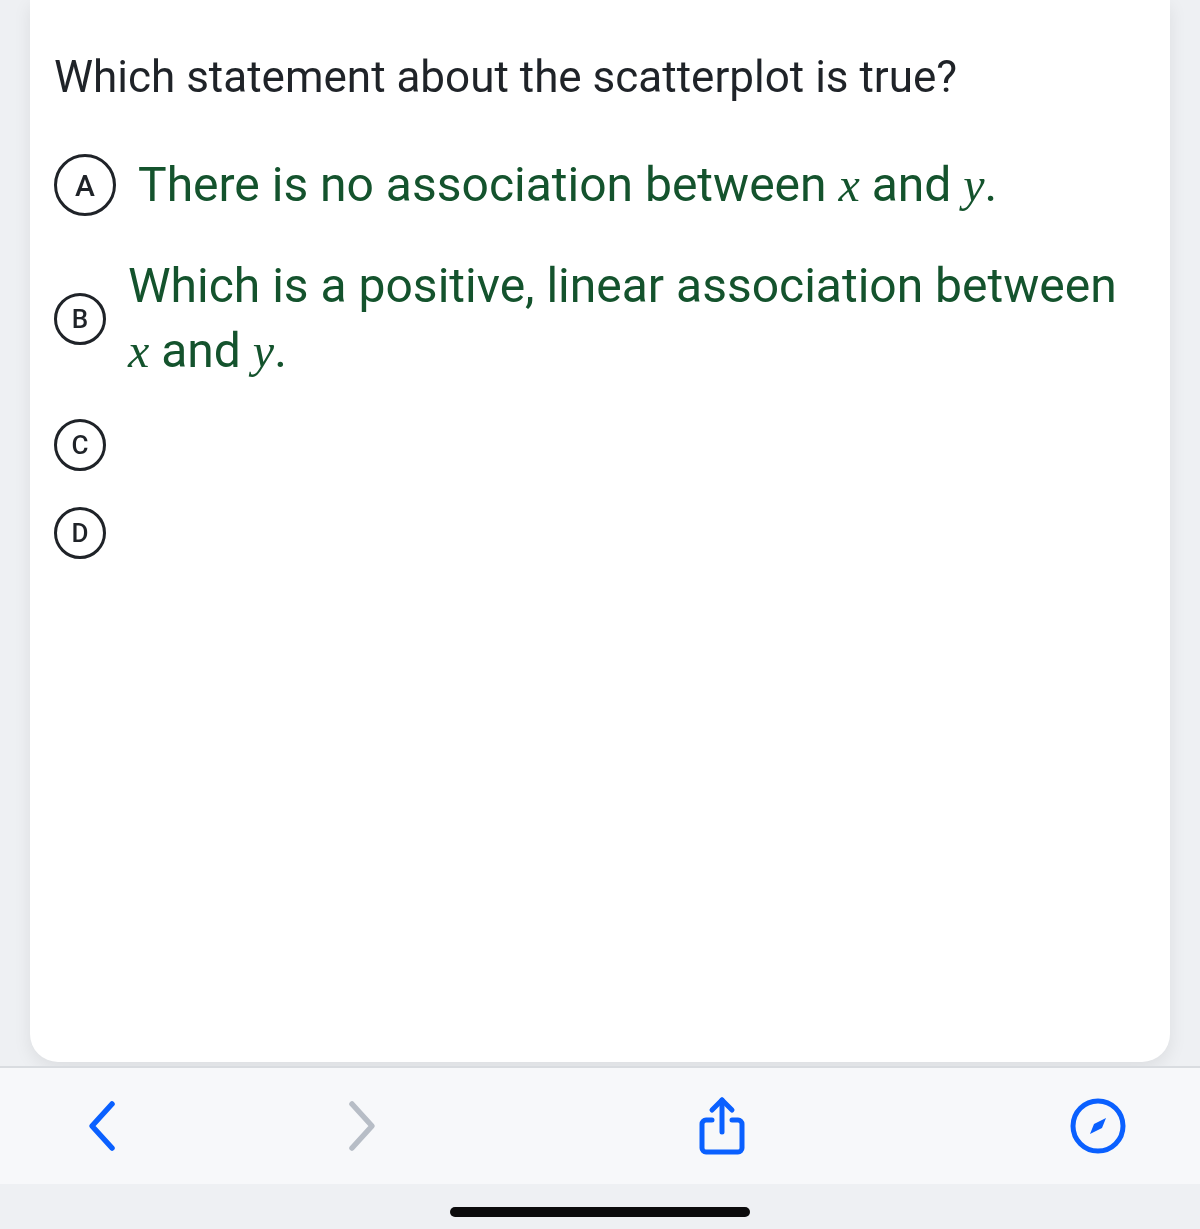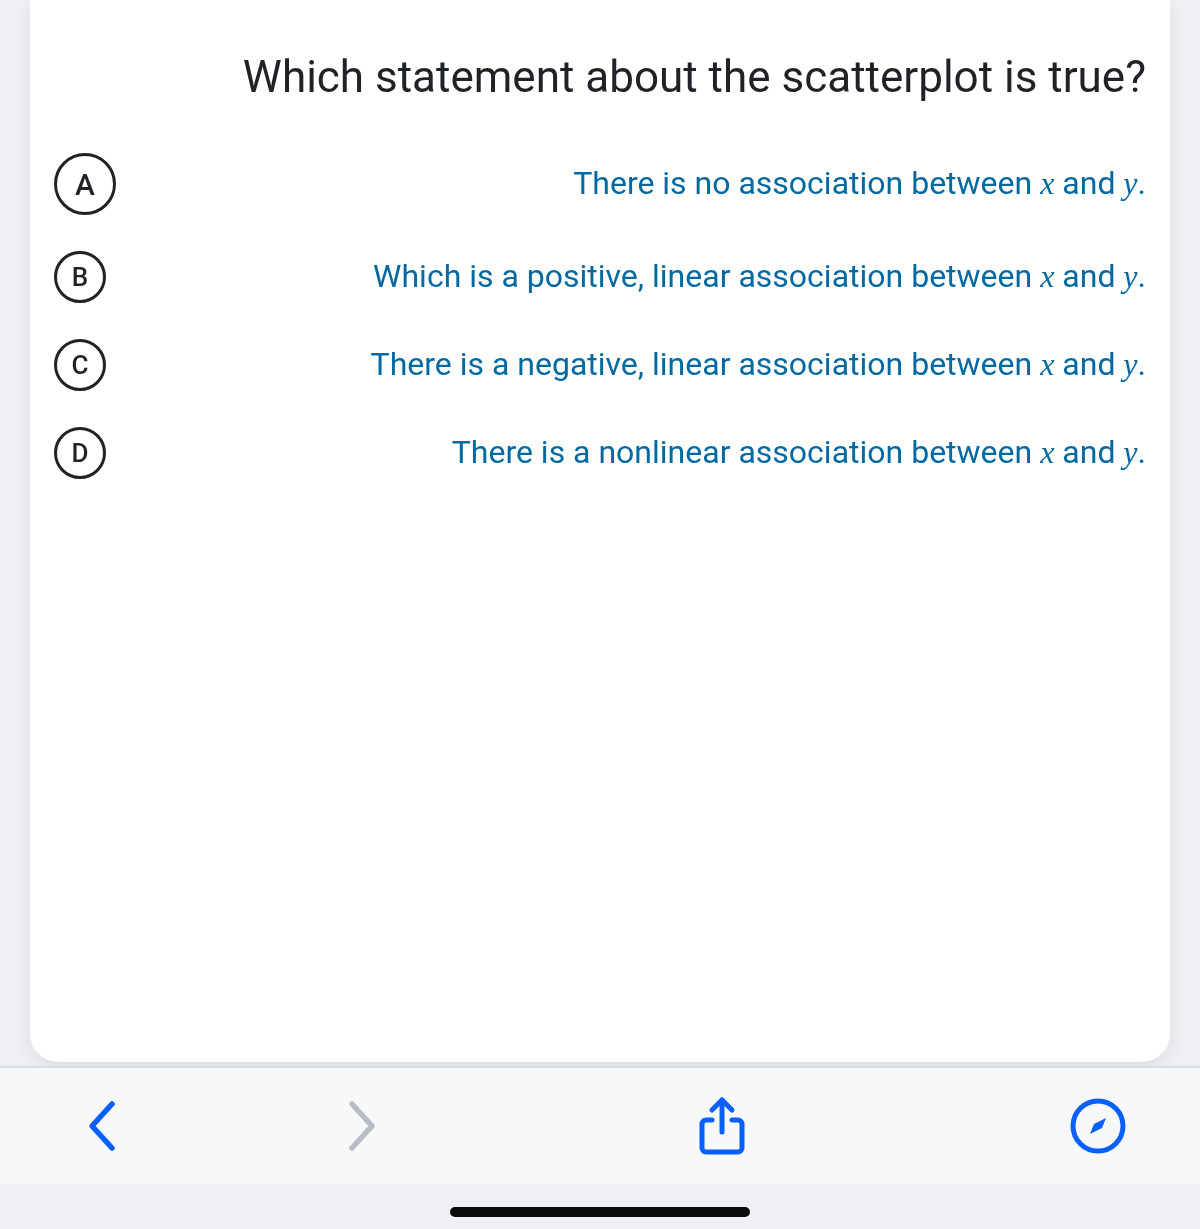--- a/index.html
+++ b/index.html
@@ -1,17 +1,17 @@
 <!DOCTYPE html>
 <html><head>
 <meta charset="utf-8">
 <style>
   * { box-sizing: border-box; margin: 0; padding: 0; }
   html, body { width: 1200px; height: 1229px; font-family: -apple-system, BlinkMacSystemFont, "Segoe UI", Roboto, Helvetica, Arial, sans-serif; background: #f0f2f5; }
-  .page { width: 1200px; height: 1229px; display: flex; flex-direction: column; position: relative; background: #eef0f3; text-align: right; }
+  .page { width: 1200px; height: 1229px; display: flex; flex-direction: column; position: relative; background: #eef0f3; }
   .card {
     background: #ffffff;
     margin: 0 30px;
     flex: 0 0 auto;
     border-radius: 0 0 28px 28px;
     box-shadow: 0 6px 18px rgba(0,0,0,0.08);
     padding: 10px 0 120px 0;
     height: 1062px;
     overflow: hidden;
     position: relative;
@@ -41,22 +41,22 @@
     font-weight: 500;
     color: #1f2328;
     flex-shrink: 0;
   }
   .bubble.sm {
     width: 52px;
     height: 52px;
     font-size: 26px;
   }
   .opt-text {
-    font-size: 32px;
-    color: #0369a1;
+    font-size: 48px;
+    color: #14532d;
     line-height: 1.35;
     flex: 1;
   }
   .mi { font-family: "Times New Roman", Times, serif; font-style: italic; }
   .toolbar {
     position: absolute;
     left: 0; right: 0;
     top: 1066px;
     height: 118px;
     border-top: 2px solid #d9dce0;
@@ -99,30 +99,24 @@
 
       <div class="option">
         <div class="bubble sm">B</div>
         <div class="opt-text">
           <span>Which is a positive, linear association between </span><span class="mi">x</span><span> and </span><span class="mi">y</span><span>.</span>
         </div>
       </div>
 
       <div class="option">
         <div class="bubble sm">C</div>
-        <div class="opt-text">
-          <span>There is a negative, linear association between </span><span class="mi">x</span><span> and </span><span class="mi">y</span><span>.</span>
-        </div>
       </div>
 
       <div class="option">
         <div class="bubble sm">D</div>
-        <div class="opt-text">
-          <span>There is a nonlinear association between </span><span class="mi">x</span><span> and </span><span class="mi">y</span><span>.</span>
-        </div>
       </div>
 
     </div>
   </div>
 
   <div class="toolbar">
     <div class="slot">
       <span class="icon-btn" title="back">
         <svg width="40" height="56" viewBox="0 0 40 56" fill="none">
           <polyline points="30,6 10,28 30,50" stroke="#0a60ff" stroke-width="5.5" stroke-linecap="round" stroke-linejoin="round"></polyline>

